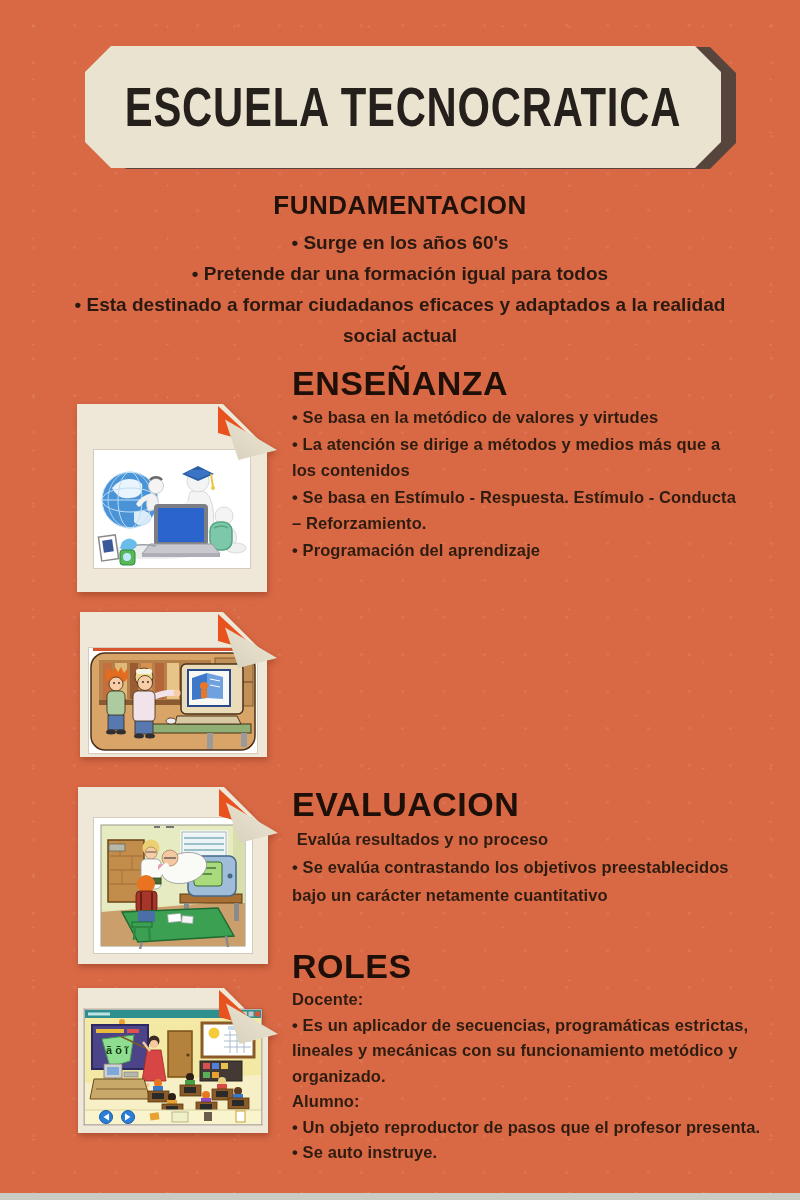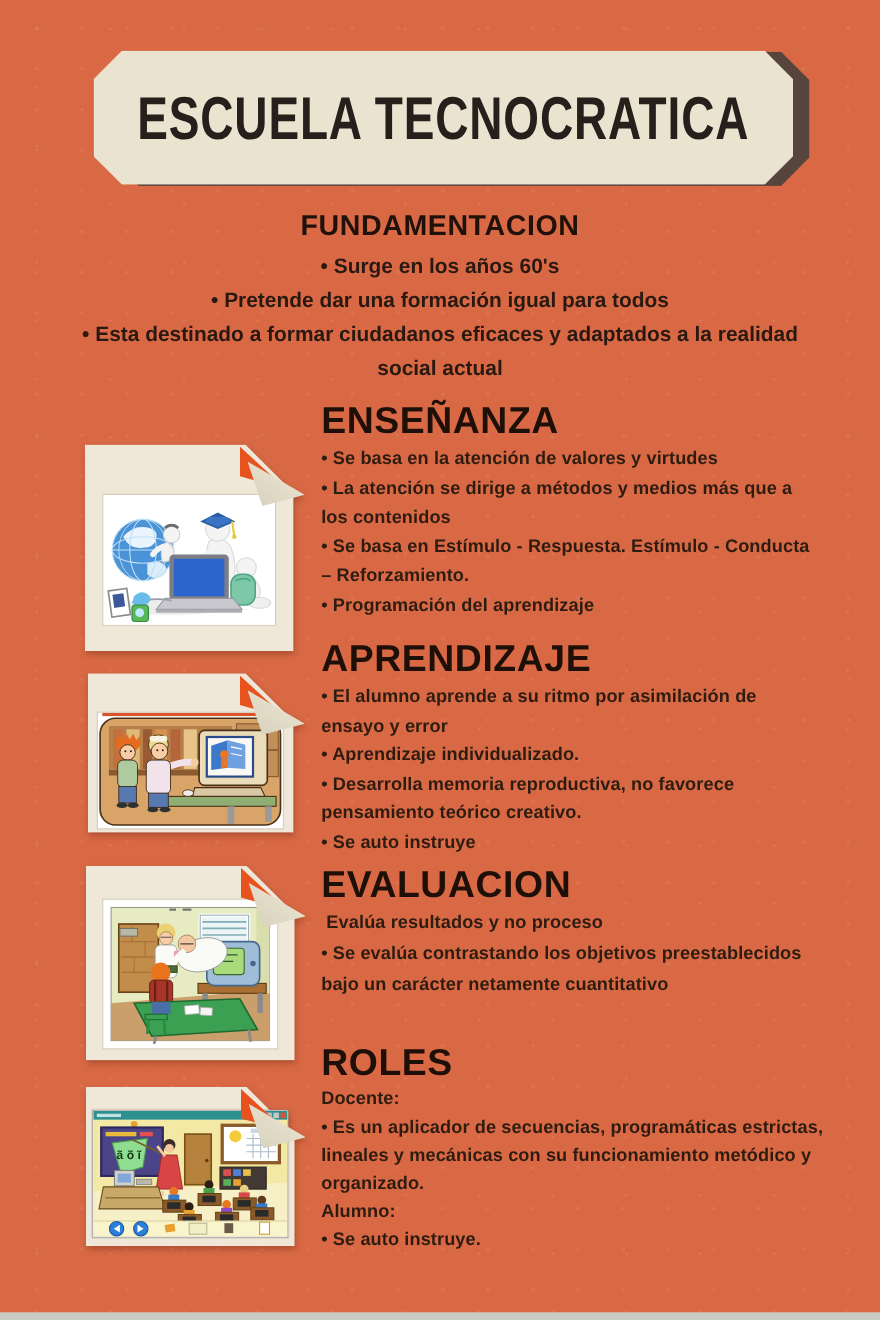--- a/index.html
+++ b/index.html
@@ -154,21 +154,21 @@
           <circle cx="33" cy="107" r="4" fill="#BFE8FF"></circle>
         </g>
       </svg>
     </div>
     <div class="fold-under"></div>
     <div class="fold-flap"></div>
   </div>
 
   <div class="sec" id="sec-ensenanza">
     <h2>ENSEÑANZA</h2>
-    <p>• Se basa en la atención de valores y virtudes</p>
+    <p>• Se basa en la metódico de valores y virtudes</p>
     <p>• La atención se dirige a métodos y medios más que a los contenidos</p>
     <p>• Se basa en Estímulo - Respuesta. Estímulo - Conducta – Reforzamiento.</p>
     <p>• Programación del aprendizaje</p>
   </div>
 
   <div class="card" id="card-aprendizaje">
     <div class="page"></div>
     <div class="inner">
       <svg viewBox="0 0 168 105">
         <rect width="168" height="105" fill="#FFFFFF"></rect>
@@ -230,27 +230,20 @@
           <rect x="46" y="73" width="18" height="13" fill="#5878B0" stroke="#3A2A18" stroke-width="0.8"></rect>
           <ellipse cx="50" cy="88" rx="5" ry="2.5" fill="#303030"></ellipse>
           <ellipse cx="61" cy="88" rx="5" ry="2.5" fill="#303030"></ellipse>
         </g>
       </svg>
     </div>
     <div class="fold-under"></div>
     <div class="fold-flap"></div>
   </div>
 
-  <div class="sec" id="sec-aprendizaje">
-    <h2>APRENDIZAJE</h2>
-    <p>• El alumno aprende a su ritmo por asimilación de ensayo y error</p>
-    <p>• Aprendizaje individualizado.</p>
-    <p>• Desarrolla memoria reproductiva, no favorece pensamiento teórico creativo.</p>
-    <p>• Se auto instruye</p>
-  </div>
 
   <div class="card" id="card-evaluacion">
     <div class="page"></div>
     <div class="inner">
       <svg viewBox="0 0 158 135">
         <rect width="158" height="135" fill="#FFFFFF"></rect>
         <rect x="7" y="7" width="144" height="121" fill="#E7EBC2" stroke="#9A9A88" stroke-width="1"></rect>
         <path d="M7,94 L151,82 L151,128 L7,128 Z" fill="#CB9F6C"></path>
         <rect x="139" y="7" width="12" height="78" fill="#D9DFAC"></rect>
         <line x1="60" y1="9" x2="66" y2="9" stroke="#777" stroke-width="2"></line>
@@ -456,17 +449,18 @@
     </div>
     <div class="fold-under"></div>
     <div class="fold-flap"></div>
   </div>
 
   <div class="sec" id="sec-roles">
     <h2>ROLES</h2>
     <p>Docente:</p>
     <p>• Es un aplicador de secuencias, programáticas estrictas, lineales y mecánicas con su funcionamiento metódico y organizado.</p>
     <p>Alumno:</p>
+    <p>• Un objeto reproductor de pasos que el profesor presenta.</p>
     <p>• Se auto instruye.</p>
   </div>
 
   <div class="bottom-bar"></div>
 </div>
 
 </body></html>

